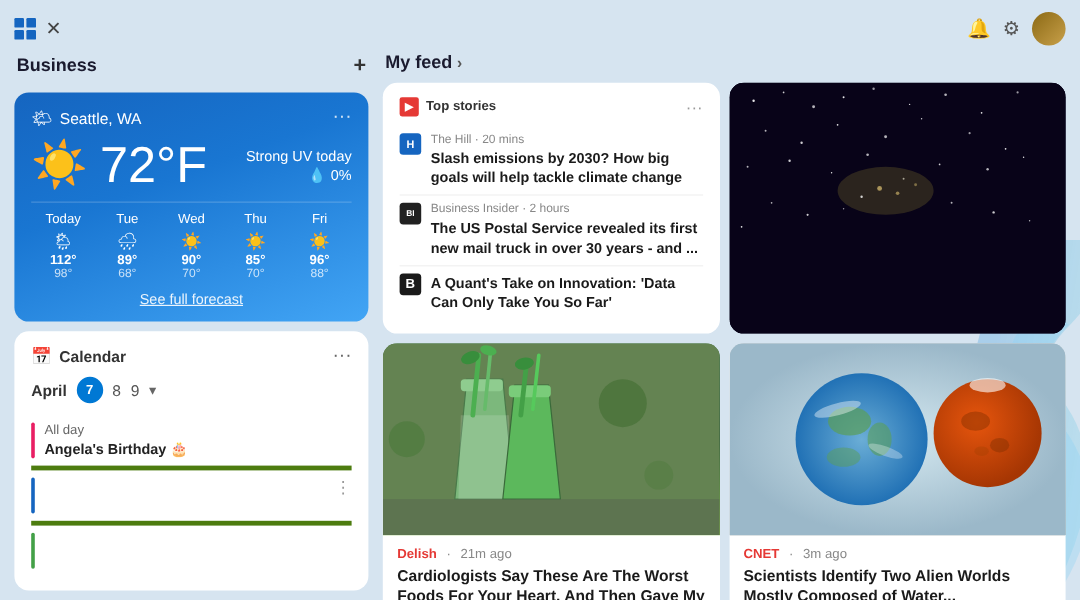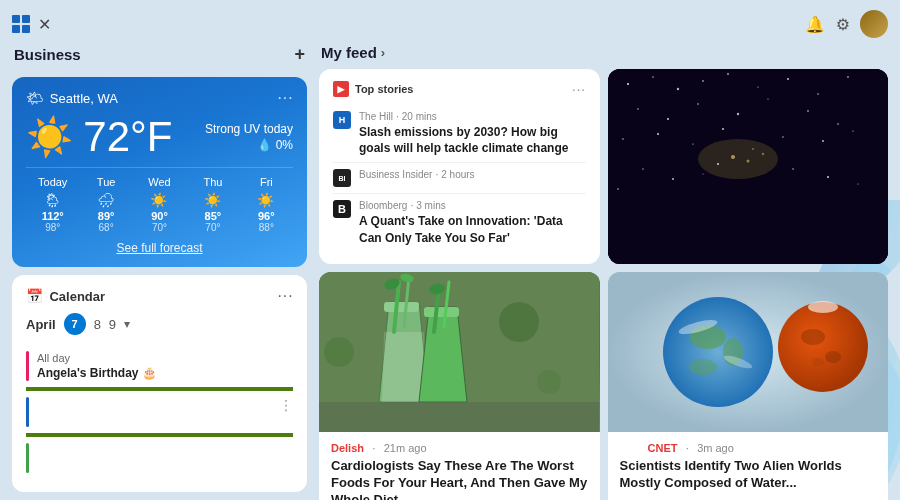--- a/index.html
+++ b/index.html
@@ -385,21 +385,20 @@
       flex-shrink: 0;
     }
     .planets-text {
       padding: 10px 12px;
     }
     .planets-source-row {
       display: flex;
       align-items: center;
       gap: 4px;
       margin-bottom: 4px;
-      margin-left: 28px;
     }
     .planets-source { font-size: 11px; color: #e53935; font-weight: 600; }
     .planets-time { font-size: 11px; color: #888; }
     .planets-title {
       font-size: 13px;
       font-weight: 700;
       color: #1a1a1a;
       line-height: 1.3;
     }
   </style>
@@ -572,33 +571,29 @@
             <div class="news-item">
               <div class="news-source-logo" style="background:#212121;font-size:7px;">
                 <span>BI</span>
               </div>
               <div class="news-item-content">
                 <div class="news-item-source-line">
                   <span>Business Insider</span>
                   <span> · </span>
                   <span>2 hours</span>
                 </div>
+                <div class="news-item-title">The US Postal Service revealed its first new mail truck in over 30 years - and ...</div>
               </div>
             </div>
 
             <div class="news-item">
               <div class="news-source-logo" style="background:#1a1a1a;font-size:11px;font-weight:900;">
                 <span>B</span>
               </div>
               <div class="news-item-content">
-                <div class="news-item-source-line">
-                  <span>Bloomberg</span>
-                  <span> · </span>
-                  <span>3 mins</span>
-                </div>
                 <div class="news-item-title">A Quant's Take on Innovation: 'Data Can Only Take You So Far'</div>
               </div>
             </div>
           </div>
         </div>
 
         <div class="image-card">
           <div class="galaxy-bg">
 
             <svg width="100%" height="100%" xmlns="http://www.w3.org/2000/svg" style="position:absolute;top:0;left:0;">

